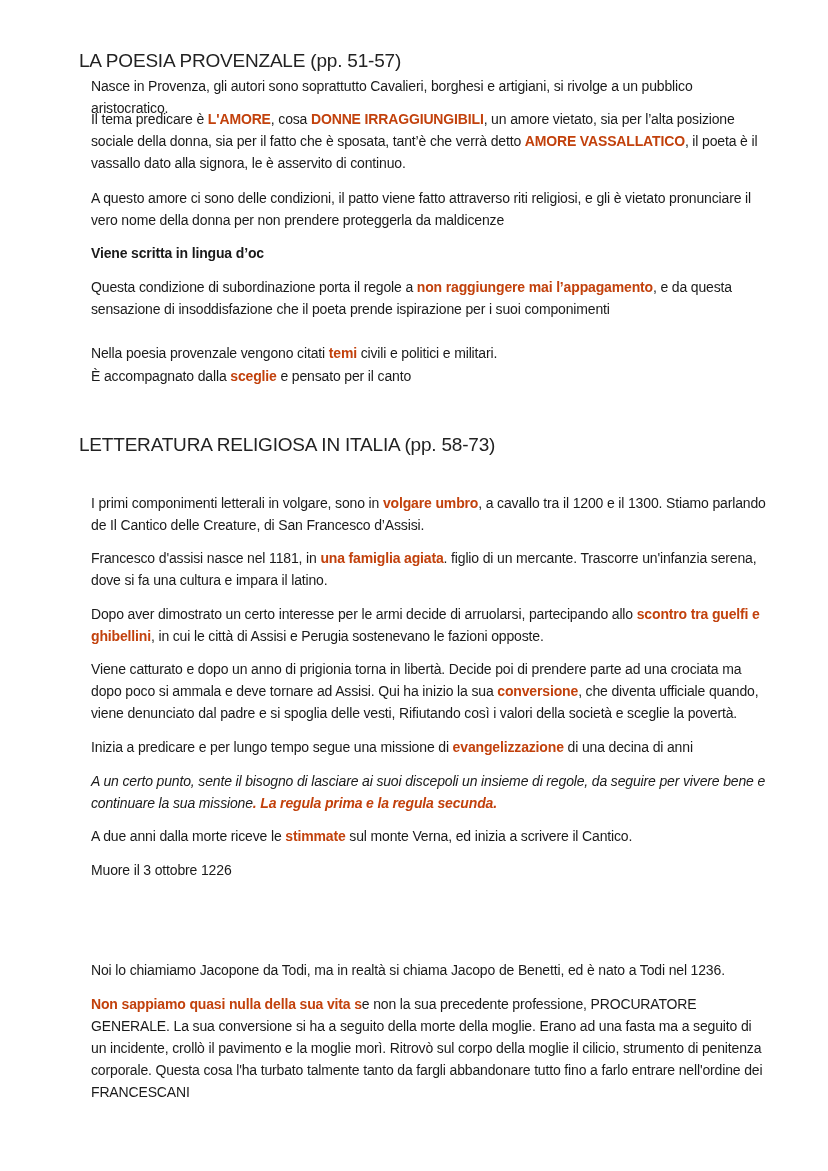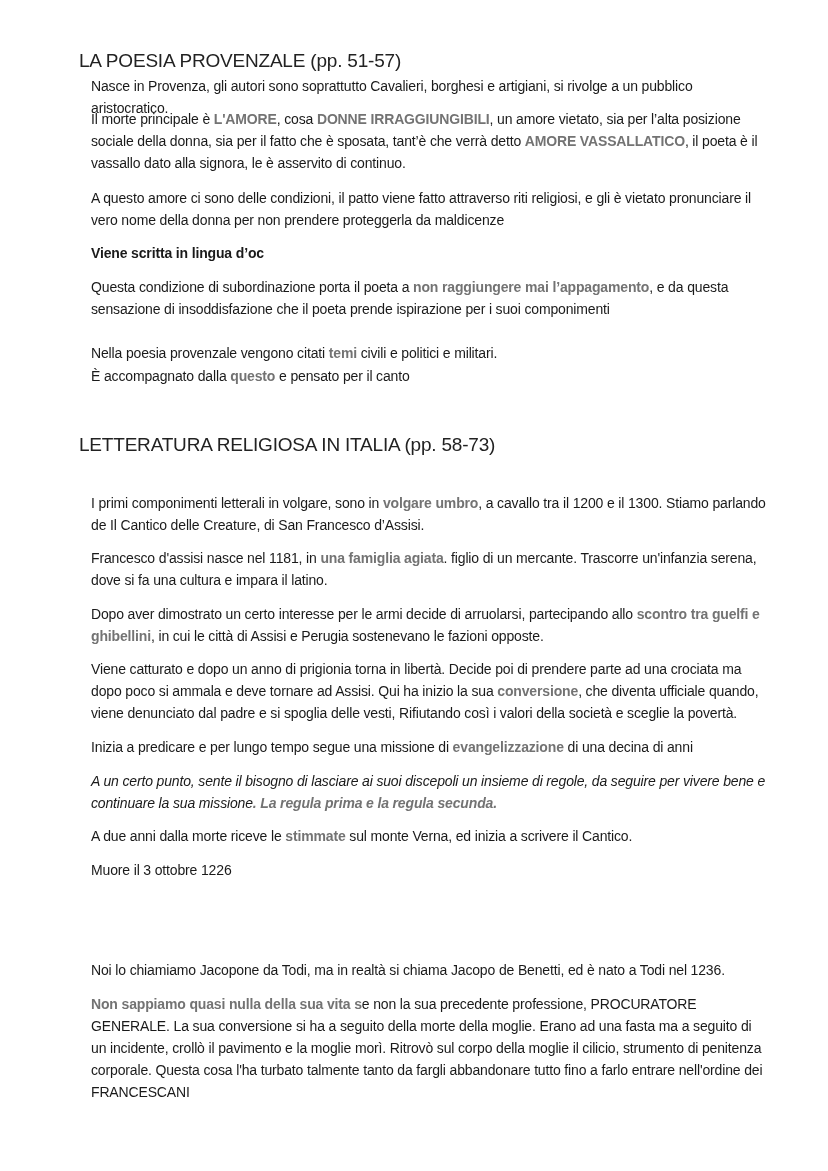--- a/index.html
+++ b/index.html
@@ -37,37 +37,37 @@
     left: 12px;
     width: 676px;
     font-size: 14px;
     line-height: 22px;
     letter-spacing: -0.15px;
     color: #1a1a1a;
     margin: 0;
   }
   .para b {
     font-weight: bold;
-    color: #737373;
+    color: #c2410c;
   }
 </style>
 </head>
 <body>
 
 <div class="page">
 
   <h1 class="heading" style="top:50px;">LA POESIA PROVENZALE (pp. 51-57)</h1>
 
   <p class="para" style="top:75px;"><span>Nasce in Provenza, gli autori sono soprattutto Cavalieri, borghesi e artigiani, si rivolge a un pubblico aristocratico.</span></p>
-  <p class="para" style="top:108px;"><span>Il morte principale è </span><b>L'AMORE</b><span>,  cosa </span><b>DONNE IRRAGGIUNGIBILI</b><span>, un amore vietato, sia per l’alta posizione sociale della donna, sia per il fatto che è sposata, tant’è che verrà detto </span><b>AMORE VASSALLATICO</b><span>, il poeta è il vassallo dato alla signora, le è asservito di continuo.</span></p>
+  <p class="para" style="top:108px;"><span>Il tema predicare è </span><b>L'AMORE</b><span>,  cosa </span><b>DONNE IRRAGGIUNGIBILI</b><span>, un amore vietato, sia per l’alta posizione sociale della donna, sia per il fatto che è sposata, tant’è che verrà detto </span><b>AMORE VASSALLATICO</b><span>, il poeta è il vassallo dato alla signora, le è asservito di continuo.</span></p>
   <p class="para" style="top:187px;"><span>A questo amore ci sono delle condizioni, il patto viene fatto attraverso riti religiosi, e gli è vietato pronunciare il vero nome della donna per non prendere proteggerla da maldicenze</span></p>
   <p class="para" style="top:242px;font-weight:bold;"><span>Viene scritta in lingua d’oc</span></p>
-  <p class="para" style="top:276px;"><span>Questa condizione di subordinazione porta il poeta a </span><b>non raggiungere mai l’appagamento</b><span>, e da  questa sensazione di insoddisfazione che  il poeta prende ispirazione per i suoi componimenti</span></p>
+  <p class="para" style="top:276px;"><span>Questa condizione di subordinazione porta il regole a </span><b>non raggiungere mai l’appagamento</b><span>, e da  questa sensazione di insoddisfazione che  il poeta prende ispirazione per i suoi componimenti</span></p>
   <p class="para" style="top:331px;margin-top:11px;"><span>Nella poesia provenzale vengono citati </span><b>temi</b><span> civili e politici e militari.</span></p>
-  <p class="para" style="top:365px;"><span>È accompagnato dalla </span><b>questo</b><span> e pensato per il canto</span></p>
+  <p class="para" style="top:365px;"><span>È accompagnato dalla </span><b>sceglie</b><span> e pensato per il canto</span></p>
 
   <h1 class="heading" style="top:434px;text-align:center;">LETTERATURA RELIGIOSA IN ITALIA (pp. 58-73)</h1>
 
   <p class="para" style="top:492px;"><span>I primi componimenti letterali in volgare, sono in </span><b>volgare umbro</b><span>, a cavallo tra il 1200 e il 1300. Stiamo parlando de Il Cantico delle Creature, di San Francesco d’Assisi.</span></p>
   <p class="para" style="top:547px;"><span>Francesco d'assisi nasce nel 1181, in </span><b>una famiglia agiata</b><span>. figlio di un mercante. Trascorre un'infanzia serena, dove si fa una cultura e impara il latino.</span></p>
   <p class="para" style="top:603px;"><span>Dopo aver dimostrato un certo interesse per le armi decide di arruolarsi, partecipando allo </span><b>scontro tra guelfi e ghibellini</b><span>, in cui le città di Assisi e Perugia sostenevano le fazioni opposte.</span></p>
   <p class="para" style="top:658px;"><span>Viene catturato e dopo un anno di prigionia torna in libertà. Decide poi di prendere parte ad una crociata ma dopo poco si ammala e deve tornare ad Assisi. Qui ha inizio la sua </span><b>conversione</b><span>, che diventa ufficiale quando, viene denunciato dal padre e si spoglia delle vesti, Rifiutando così i valori della società e sceglie la povertà.</span></p>
   <p class="para" style="top:736px;"><span>Inizia a predicare e per lungo tempo segue una missione di </span><b>evangelizzazione</b><span> di una decina di anni</span></p>
   <p class="para" style="top:770px;font-style:italic;"><span>A un certo punto, sente il bisogno di lasciare ai suoi discepoli un insieme di regole, da seguire per vivere bene e continuare la sua missione</span><b>. La regula prima e la regula secunda.</b></p>
   <p class="para" style="top:825px;"><span>A due anni dalla morte riceve le </span><b>stimmate</b><span> sul monte Verna, ed inizia a scrivere il Cantico.</span></p>

